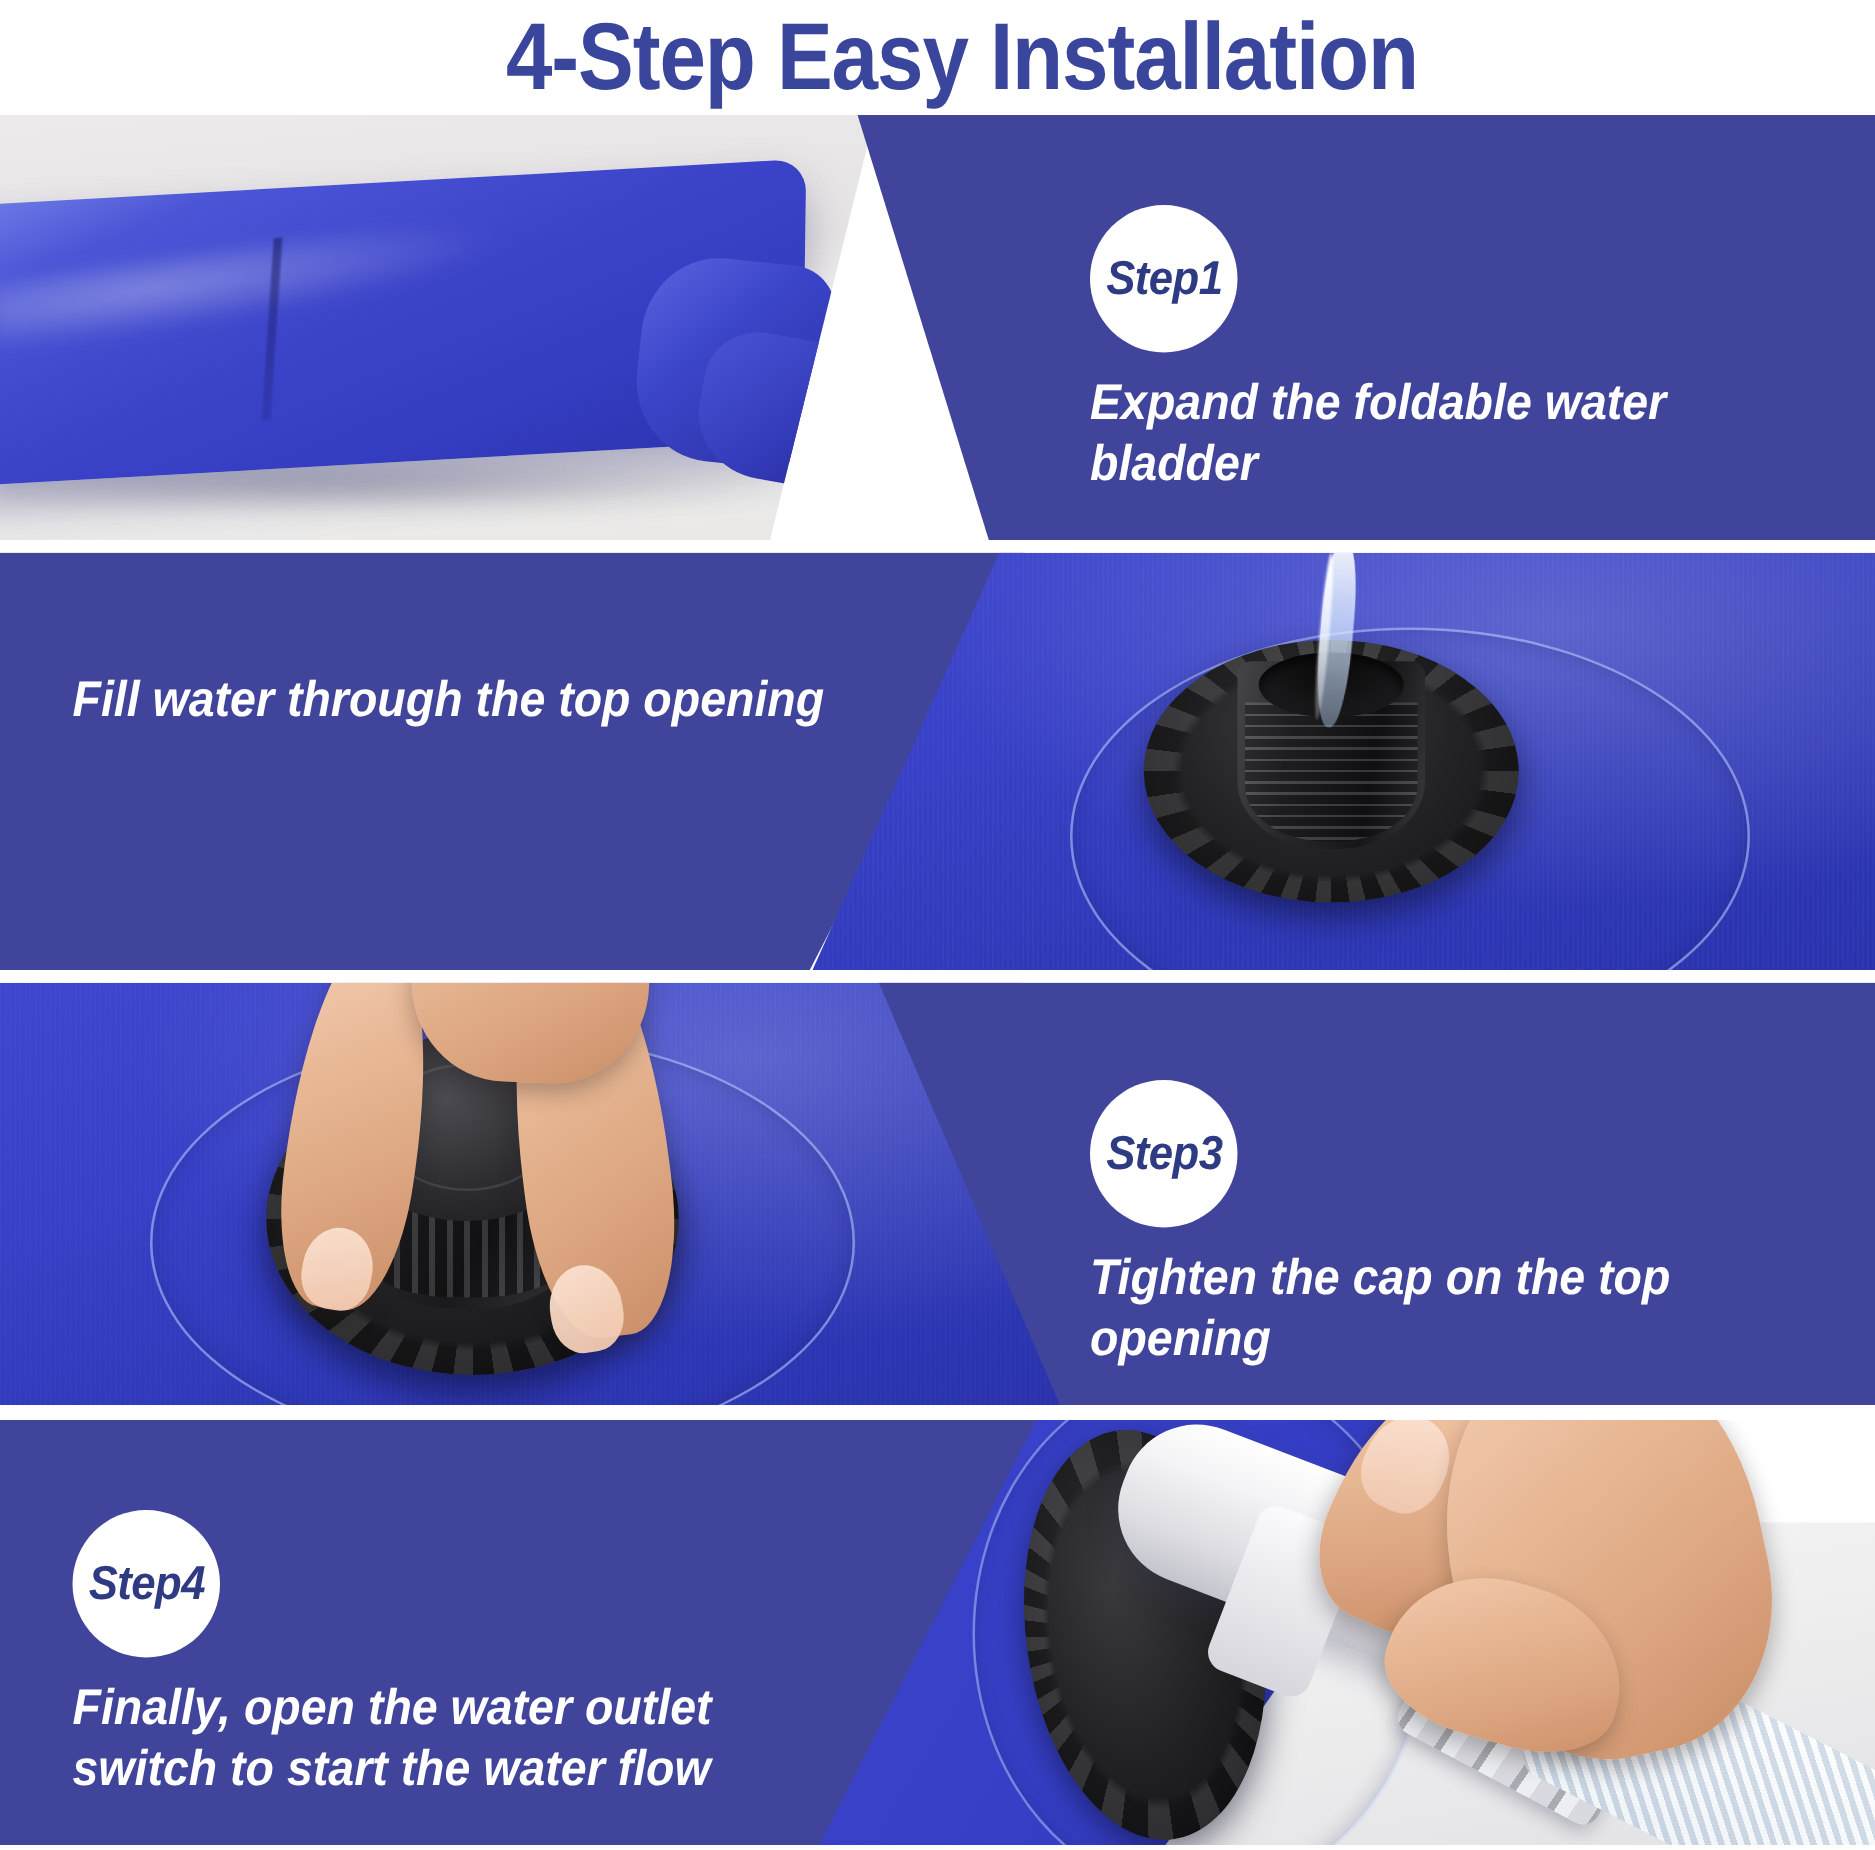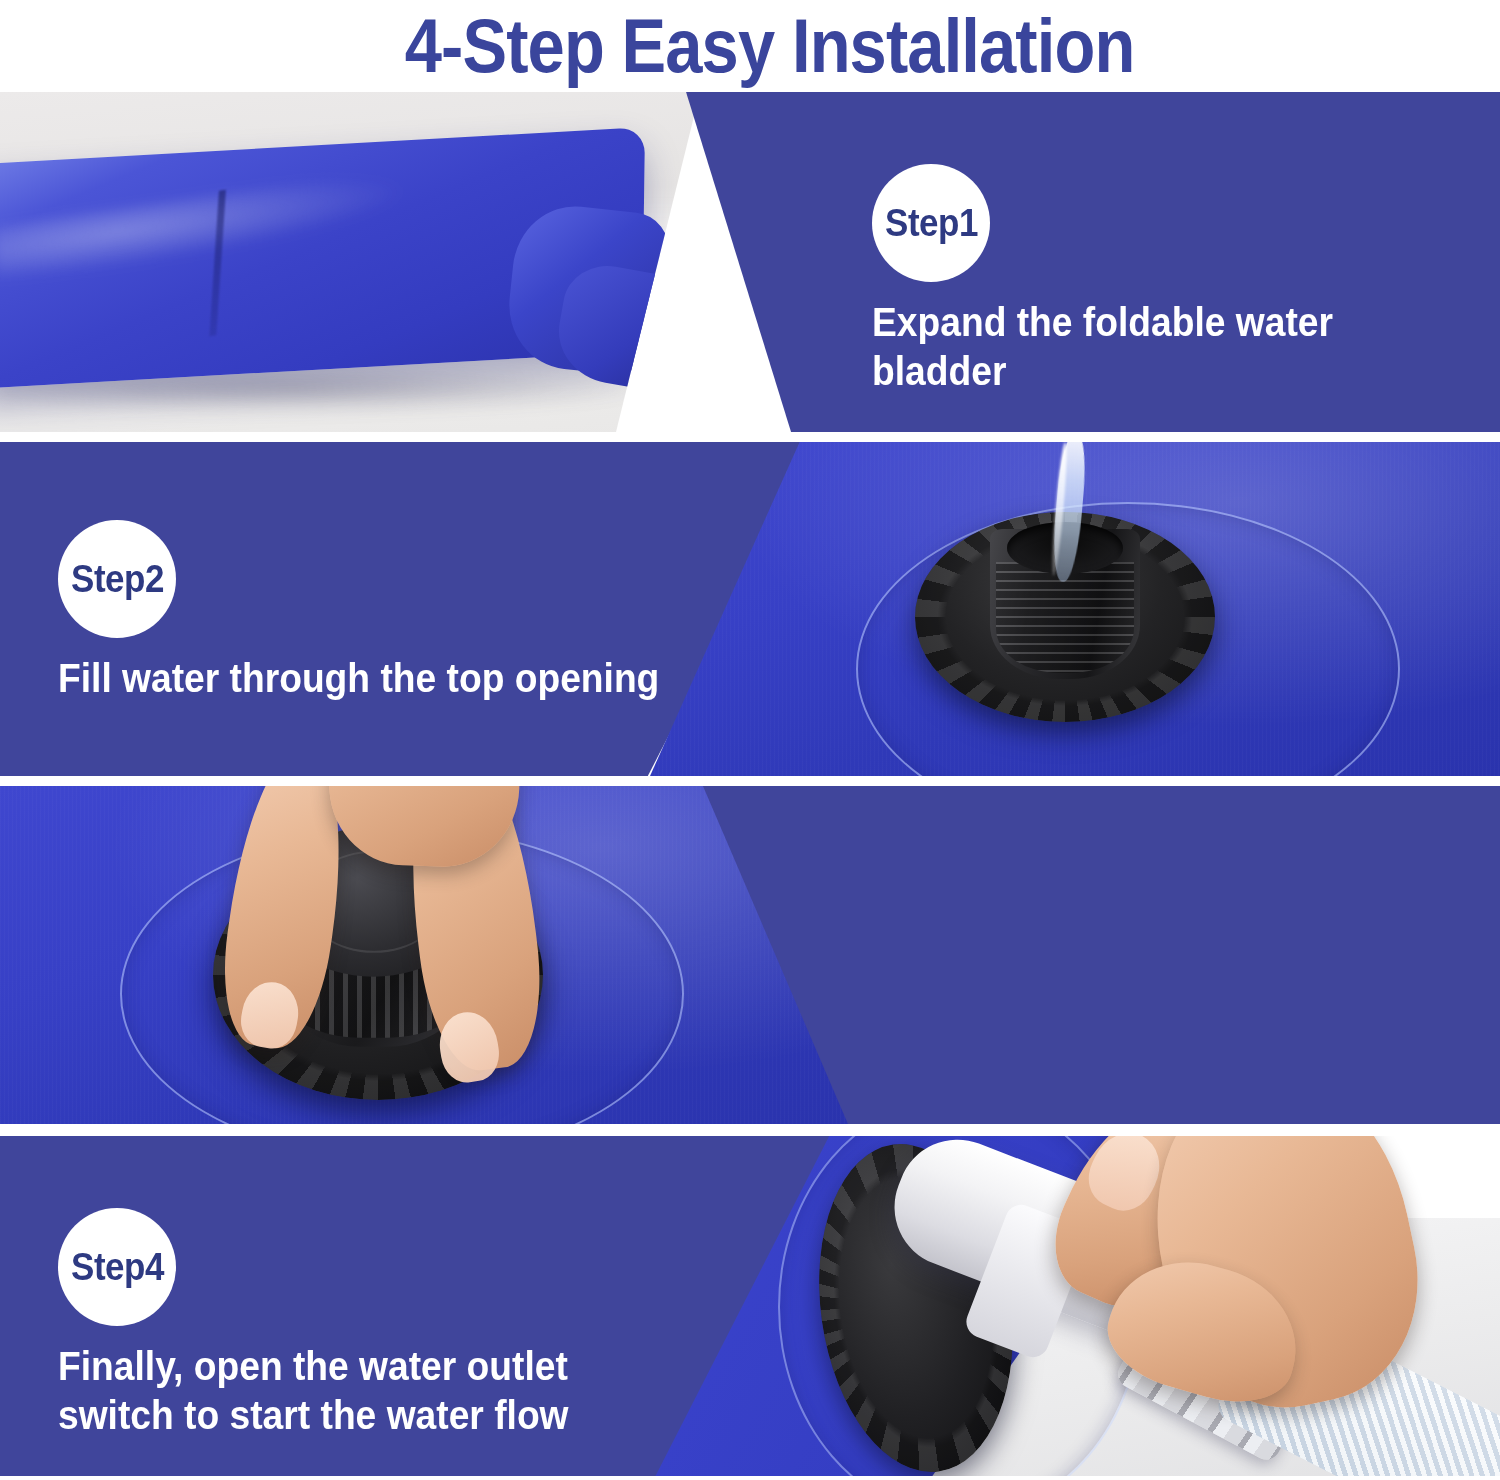--- a/index.html
+++ b/index.html
@@ -34,20 +34,21 @@
     white-space: nowrap;
     line-height: 1;
   }
 
   
   .row {
     position: relative;
     width: 1500px;
     overflow: hidden;
     background: #ffffff;
+    font-style: italic;
   }
   .row-1 { height: 340px; }
   .row-2 { height: 334px; margin-top: 10px; }
   .row-3 { height: 338px; margin-top: 10px; }
   .row-4 { height: 340px; margin-top: 12px; padding-left: 38px; }
 
   .panel {
     position: absolute;
     top: 0;
     height: 100%;
@@ -473,23 +474,20 @@
       <div class="neck-tube">
         <div class="neck-threads"></div>
       </div>
       <div class="neck-bore"></div>
       <div class="water-stream"></div>
       <div class="water-stream-hi"></div>
     </div>
   </div>
 
   <div class="step-content" style="left:58px; top:78px;">
-    <div class="badge">
-      <span class="badge-label">Step2</span>
-    </div>
     <div class="caption">Fill water through the top opening</div>
   </div>
 </div>
 
 <div class="row row-3">
 
   <div class="photo" style="left:0; width:860px; clip-path: polygon(0 0, 95% 0, 100% 100%, 0 100%);">
     <div class="photo-inner">
       <div class="bg-tarp"></div>
       <div class="weld-ring" style="left:14%; top:12%; width:560px; height:330px;"></div>
@@ -508,20 +506,26 @@
       <div class="nail" style="left:242px; top:196px; width:56px; height:66px; transform:rotate(10deg);"></div>
       <div class="finger" style="left:414px; top:-46px; width:118px; height:330px; transform:rotate(-7deg);"></div>
       <div class="nail" style="left:440px; top:226px; width:58px; height:70px; transform:rotate(-9deg);"></div>
       <div class="finger" style="left:330px; top:-120px; width:190px; height:200px; transform:rotate(2deg); border-radius:40%;"></div>
     </div>
   </div>
 
   <div class="panel" style="left:690px; width:810px; clip-path: polygon(1.6% 0, 100% 0, 100% 100%, 19.5% 100%);">
   </div>
 
+  <div class="step-content" style="left:872px; top:78px;">
+    <div class="badge">
+      <span class="badge-label">Step3</span>
+    </div>
+    <div class="caption">Tighten the cap on the top opening</div>
+  </div>
 </div>
 
 <div class="row row-4">
 
   <div class="panel" style="left:0; width:850px; clip-path: polygon(0 0, 100% 0, 78% 100%, 0 100%);">
   </div>
 
   <div class="photo" style="left:640px; width:860px; clip-path: polygon(22% 0, 100% 0, 100% 100%, 1.8% 100%);">
     <div class="photo-inner">
       <div class="bench"></div>

